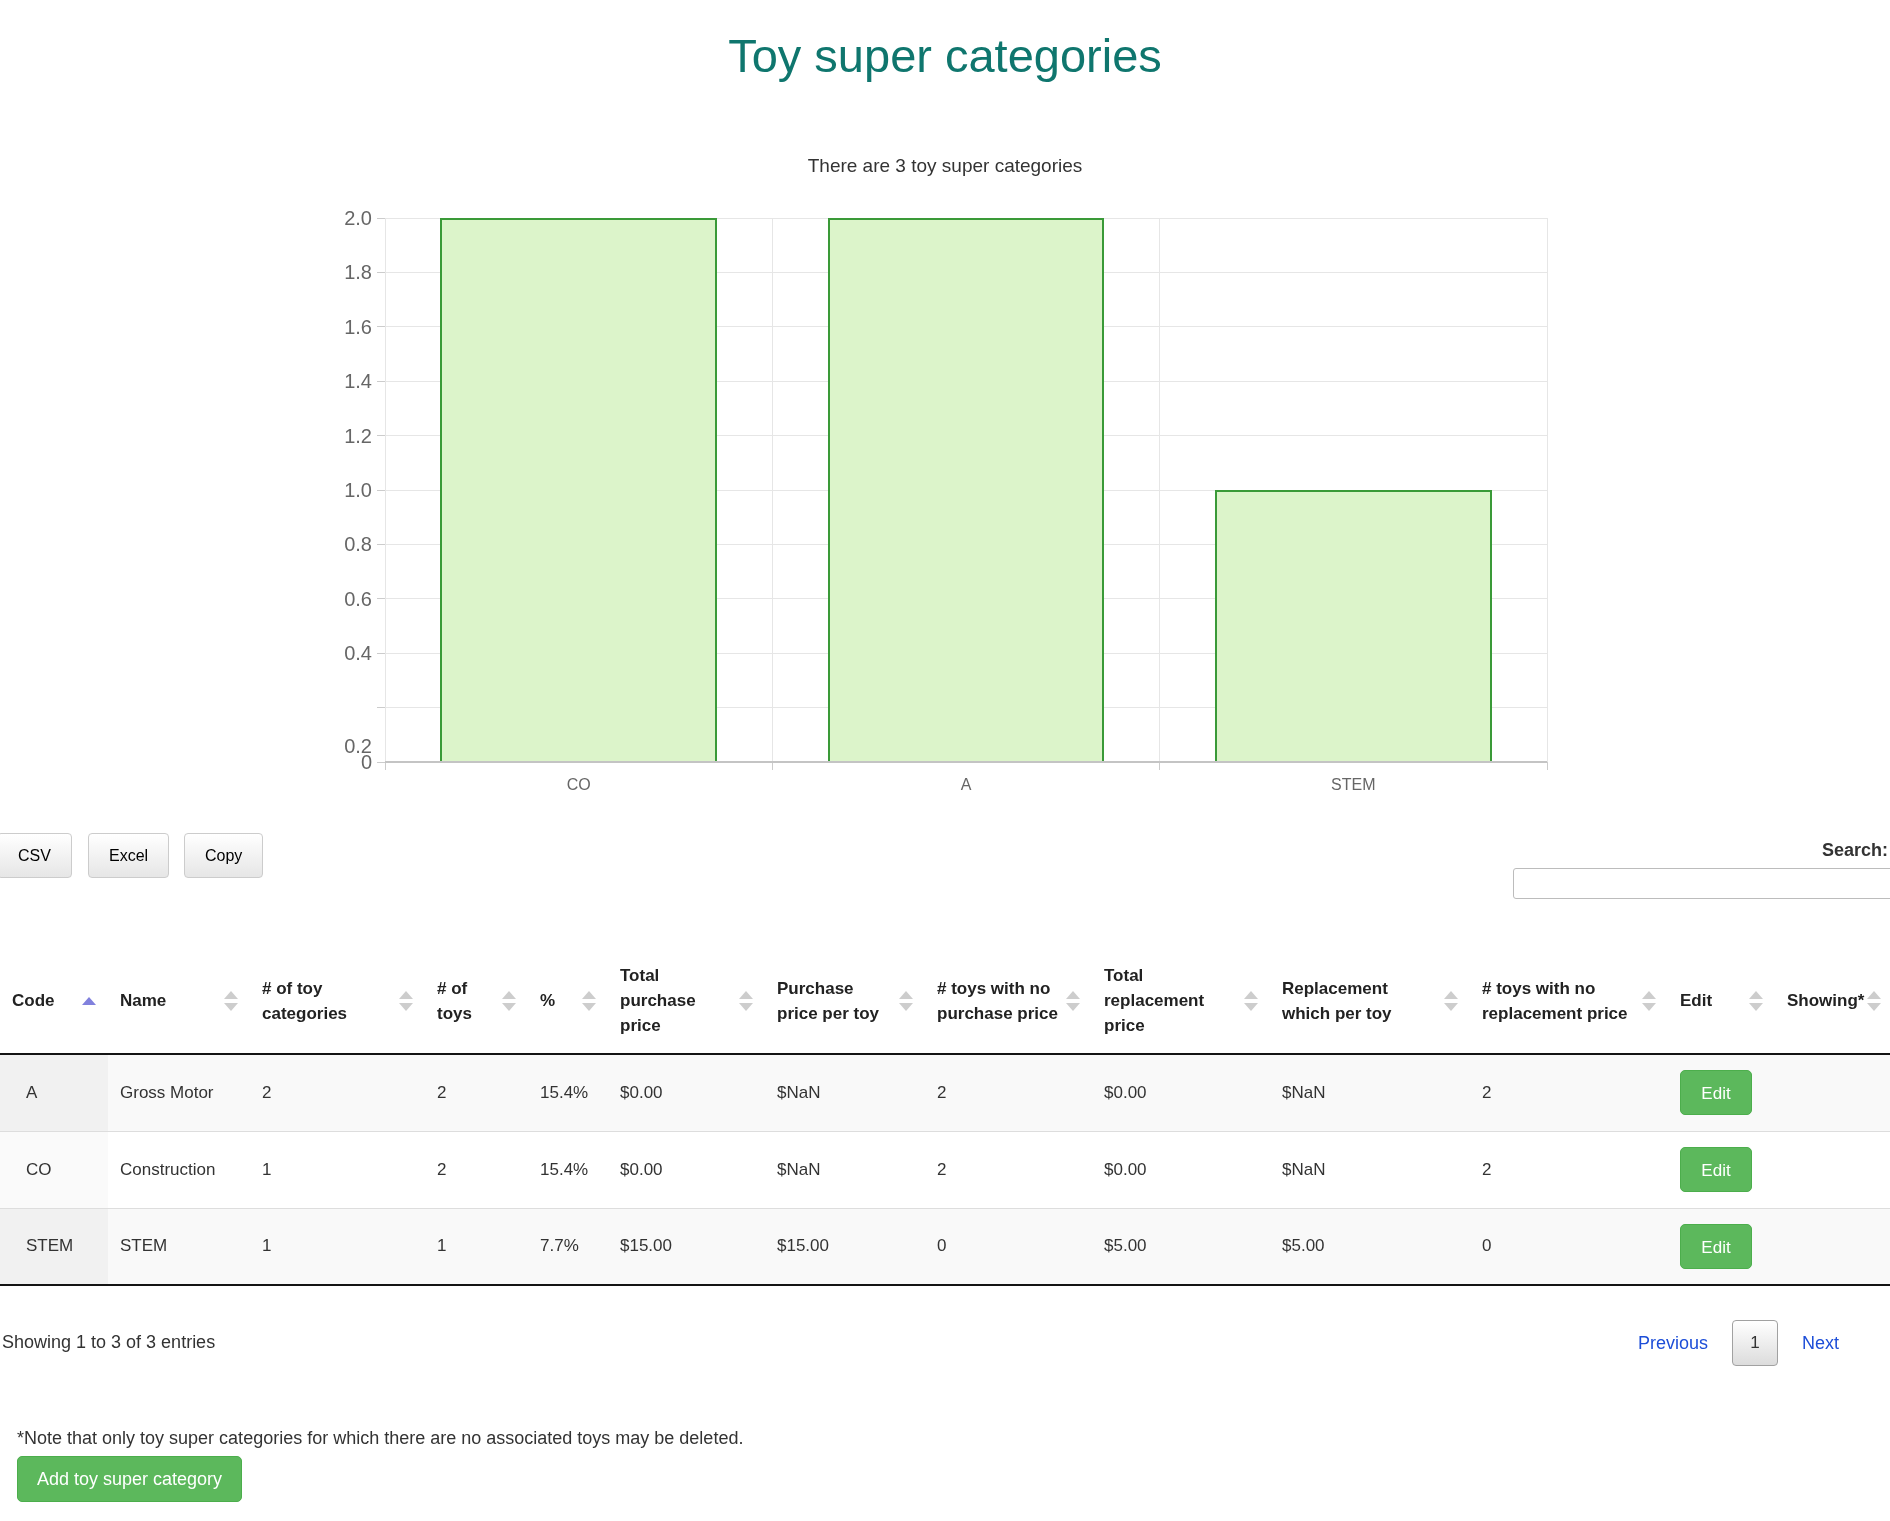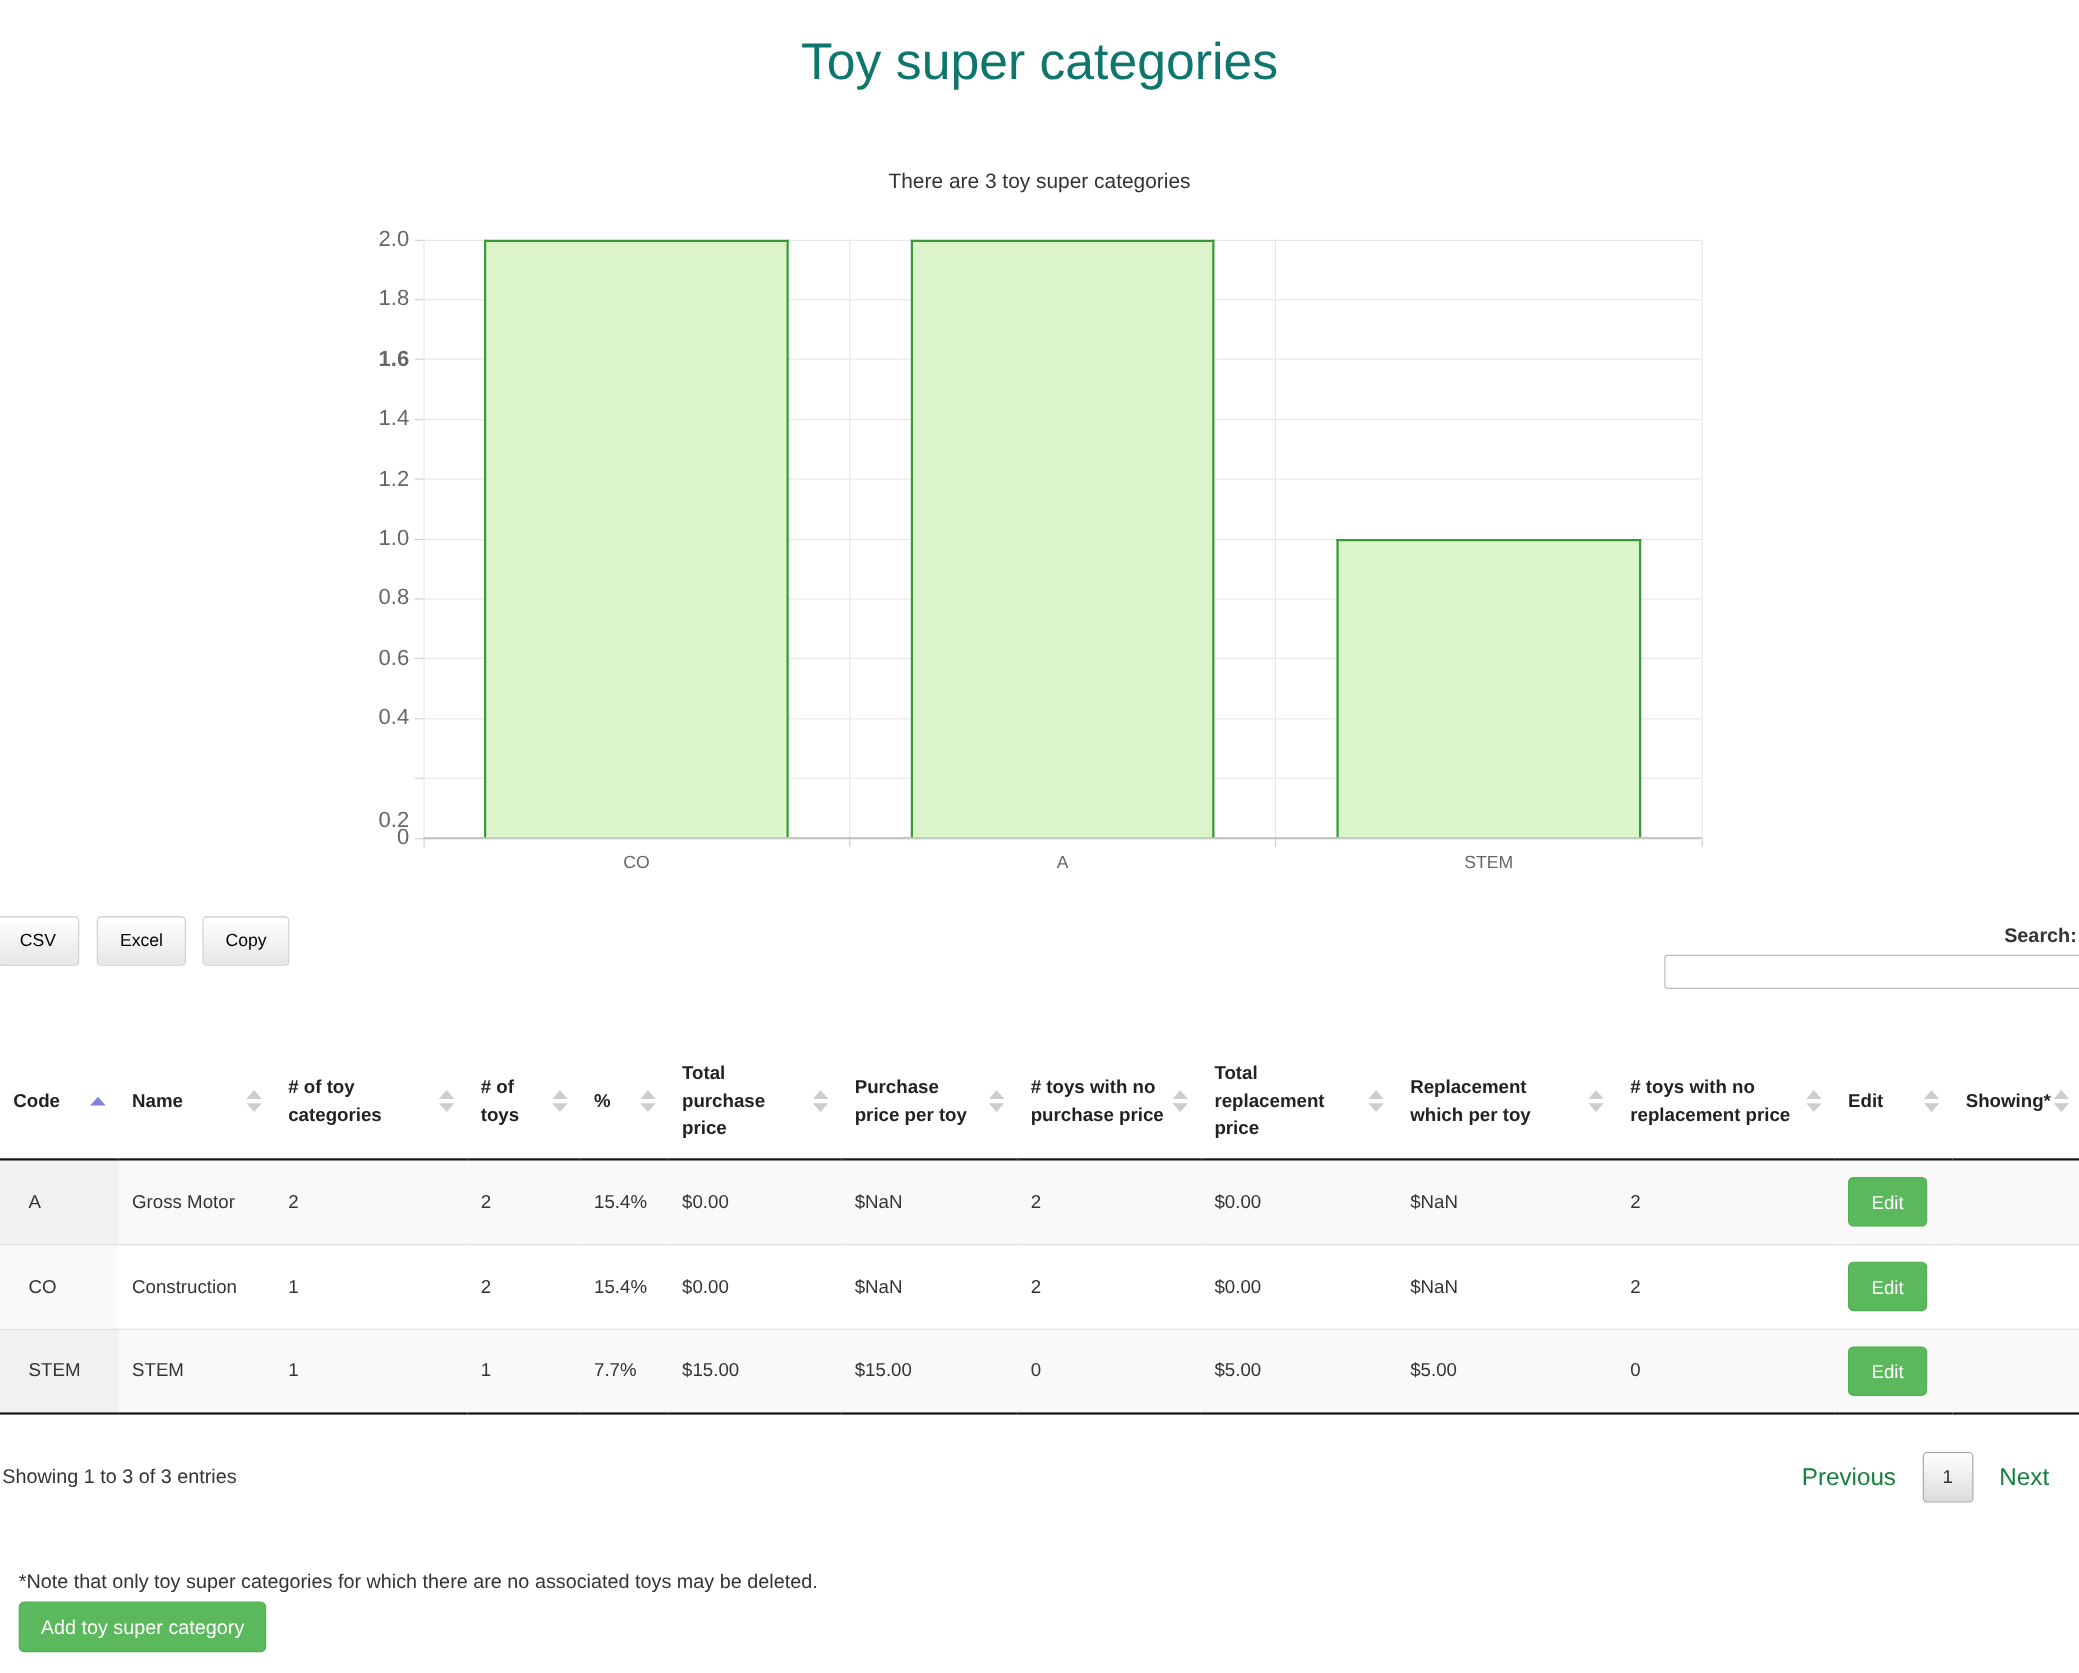--- a/index.html
+++ b/index.html
@@ -84,21 +84,21 @@
 
   .edit-btn {
     display:inline-block; width:72px; height:45px; line-height:45px; text-align:center;
     background:#5cb85c; border:1px solid #4cae4c; border-radius:5px; color:#fff;
     font-size:17px; font-family:"Liberation Sans", sans-serif; cursor:pointer; padding:0;
   }
 
   
   .table-info { position:absolute; left:2px; top:1332px; font-size:18px; color:#333; }
   .paginate { position:absolute; top:1320px; left:1630px; display:flex; align-items:center; }
-  .page-prev, .page-next { color:#15803d; font-size:22px; padding:10px 8px; cursor:pointer; }
+  .page-prev, .page-next { color:#1d4ed8; font-size:18px; padding:10px 8px; cursor:pointer; }
   .page-num {
     min-width:46px; height:46px; line-height:44px; text-align:center; margin:0 16px;
     border:1px solid #a1a1a1; border-radius:4px; color:#333; font-size:17px; cursor:pointer;
     background:linear-gradient(to bottom, #ffffff 0%, #dcdcdc 100%);
   }
 
   .delete-note { position:absolute; left:17px; top:1428px; font-size:18px; color:#333; }
   .add-btn {
     position:absolute; left:17px; top:1456px; height:46px; padding:0 19px;
     background:#5cb85c; border:1px solid #4cae4c; border-radius:5px; color:#fff;
@@ -113,21 +113,21 @@
 
 <div id="chart">
     <div class="gridline-h" style="left: 385px; top: 217.5px; width: 1162px;"></div>
     <div class="tick-y" style="left: 377px; top: 217.5px; width: 8px;"></div>
     <div class="ylabel" style="left: 310px; top: 218px;">2.0</div>
     <div class="gridline-h" style="left: 385px; top: 271.9px; width: 1162px;"></div>
     <div class="tick-y" style="left: 377px; top: 271.9px; width: 8px;"></div>
     <div class="ylabel" style="left: 310px; top: 272.4px;">1.8</div>
     <div class="gridline-h" style="left: 385px; top: 326.3px; width: 1162px;"></div>
     <div class="tick-y" style="left: 377px; top: 326.3px; width: 8px;"></div>
-    <div class="ylabel" style="left: 310px; top: 326.8px; font-weight: bold;">1.6</div>
+    <div class="ylabel" style="left: 310px; top: 326.8px;">1.6</div>
     <div class="gridline-h" style="left: 385px; top: 380.7px; width: 1162px;"></div>
     <div class="tick-y" style="left: 377px; top: 380.7px; width: 8px;"></div>
     <div class="ylabel" style="left: 310px; top: 381.2px;">1.4</div>
     <div class="gridline-h" style="left: 385px; top: 435.1px; width: 1162px;"></div>
     <div class="tick-y" style="left: 377px; top: 435.1px; width: 8px;"></div>
     <div class="ylabel" style="left: 310px; top: 435.6px;">1.2</div>
     <div class="gridline-h" style="left: 385px; top: 489.5px; width: 1162px;"></div>
     <div class="tick-y" style="left: 377px; top: 489.5px; width: 8px;"></div>
     <div class="ylabel" style="left: 310px; top: 490px; text-align: right;">1.0</div>
     <div class="gridline-h" style="left: 385px; top: 543.9px; width: 1162px;"></div>

